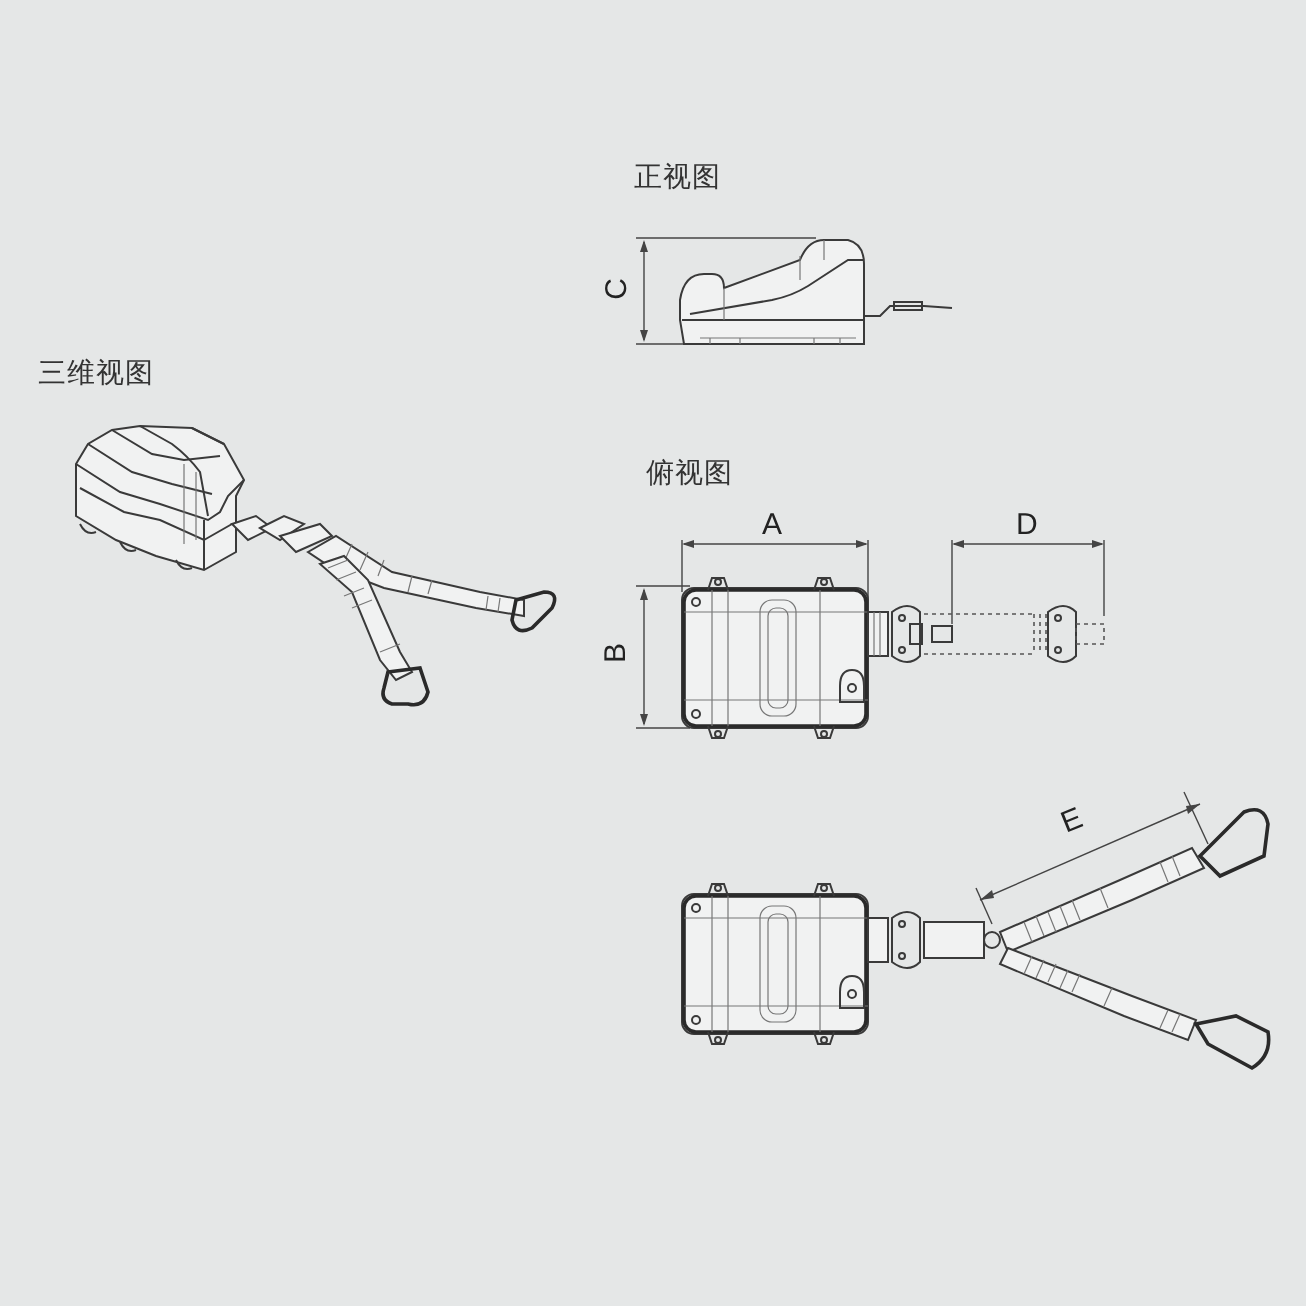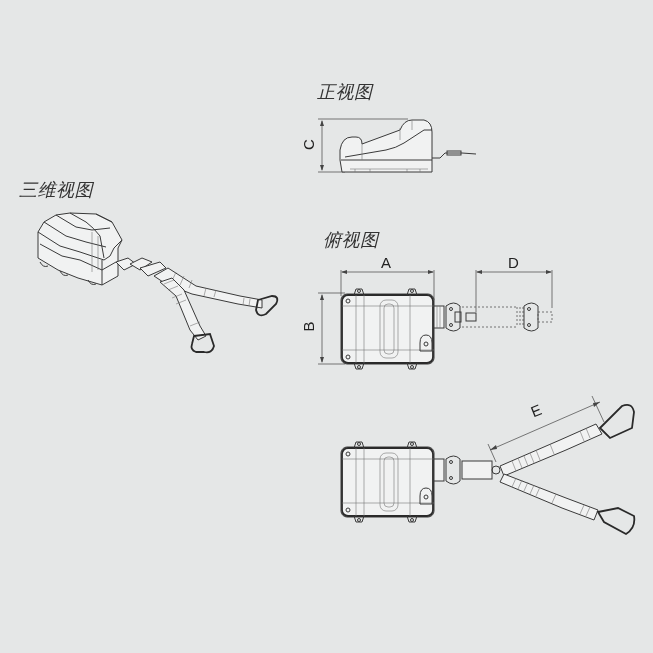--- a/index.html
+++ b/index.html
@@ -1,18 +1,18 @@
 <!DOCTYPE html>
 <html><head>
 <meta charset="utf-8">
 <style>
   html, body { margin: 0; padding: 0; }
   body { width: 653px; height: 653px; background: #e5e7e7; position: relative; overflow: hidden;
          font-family: "DejaVu Sans", "Liberation Sans", sans-serif; }
-  .label { position: absolute; font-size: 18px; color: #333; letter-spacing: 0.5px; font-style: italic; }
+  .label { position: absolute; font-size: 14px; color: #333; letter-spacing: 0.5px; }
   .dim { position: absolute; font-size: 15px; color: #222; font-family: "Liberation Sans", sans-serif; }
   svg { position: absolute; left: 0; top: 0; }
   .ln { fill: none; stroke: #3a3a3a; stroke-width: 1; }
   .lt { fill: none; stroke: #777; stroke-width: 0.6; }
   .hv { fill: none; stroke: #2a2a2a; stroke-width: 1.8; }
   .dsh { fill: none; stroke: #555; stroke-width: 0.8; stroke-dasharray: 2 2; }
   .dm { fill: none; stroke: #444; stroke-width: 0.7; }
   .fill { fill: #f1f2f2; stroke: #3a3a3a; stroke-width: 1; }
 </style>
 </head>

